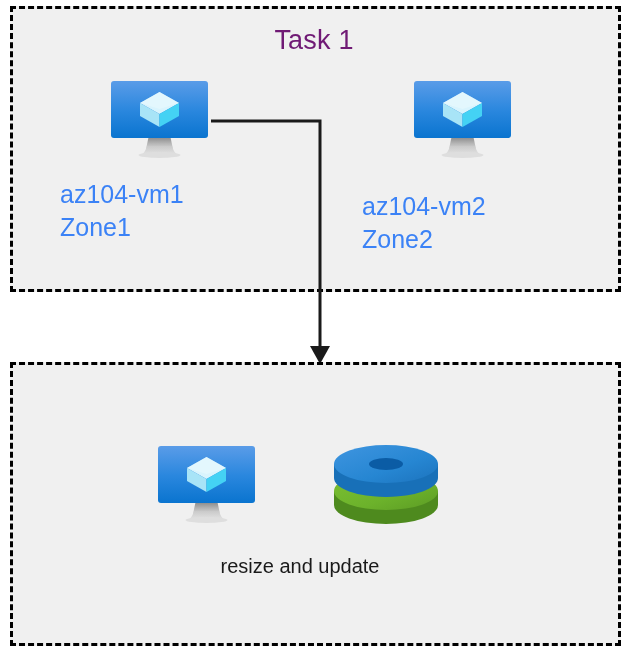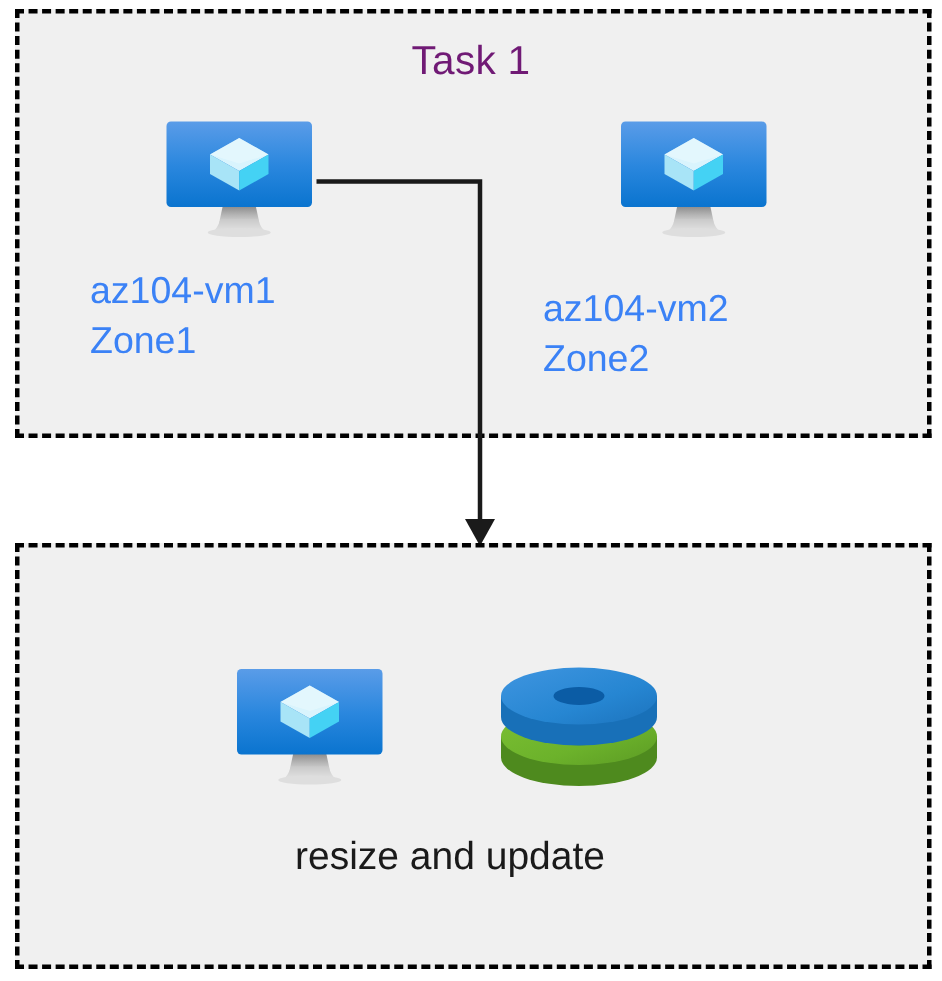--- a/index.html
+++ b/index.html
@@ -90,21 +90,21 @@
   #vm1-label { left: 60px;  top: 178px; width: 200px; }
   #vm2-label { left: 362px; top: 190px; width: 200px; }
 
   #task2-caption {
     position: absolute;
     left: 60px;
     top: 553px;
     width: 480px;
     text-align: center;
     color: #1a1a1a;
-    font-size: 26px;
+    font-size: 20px;
     line-height: 1.32;
     user-select: none;
   }
 
   
   #connector {
     position: absolute;
     left: 200px;
     top: 110px;
     width: 140px;

